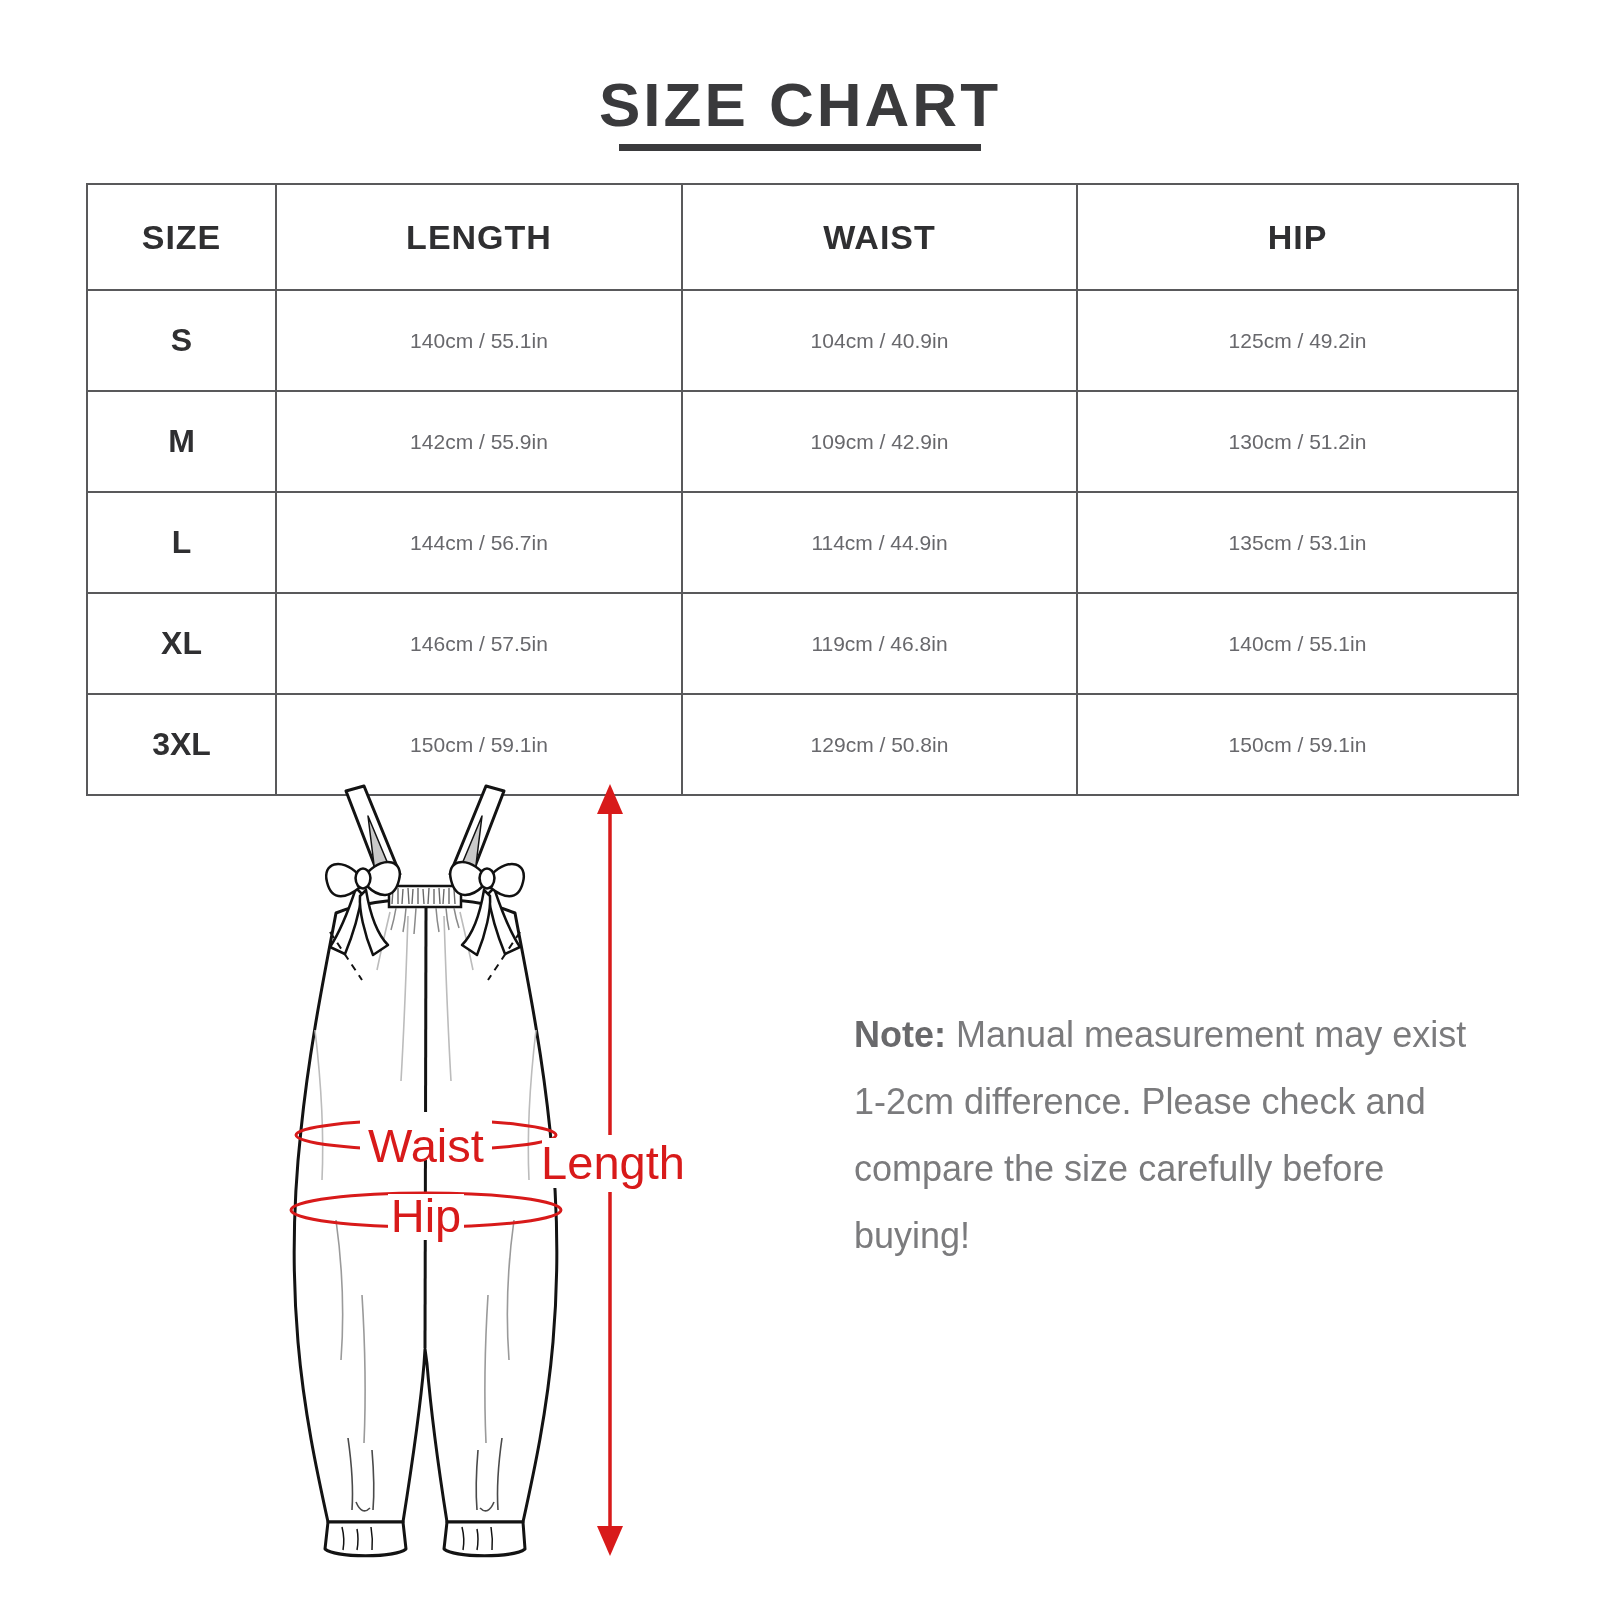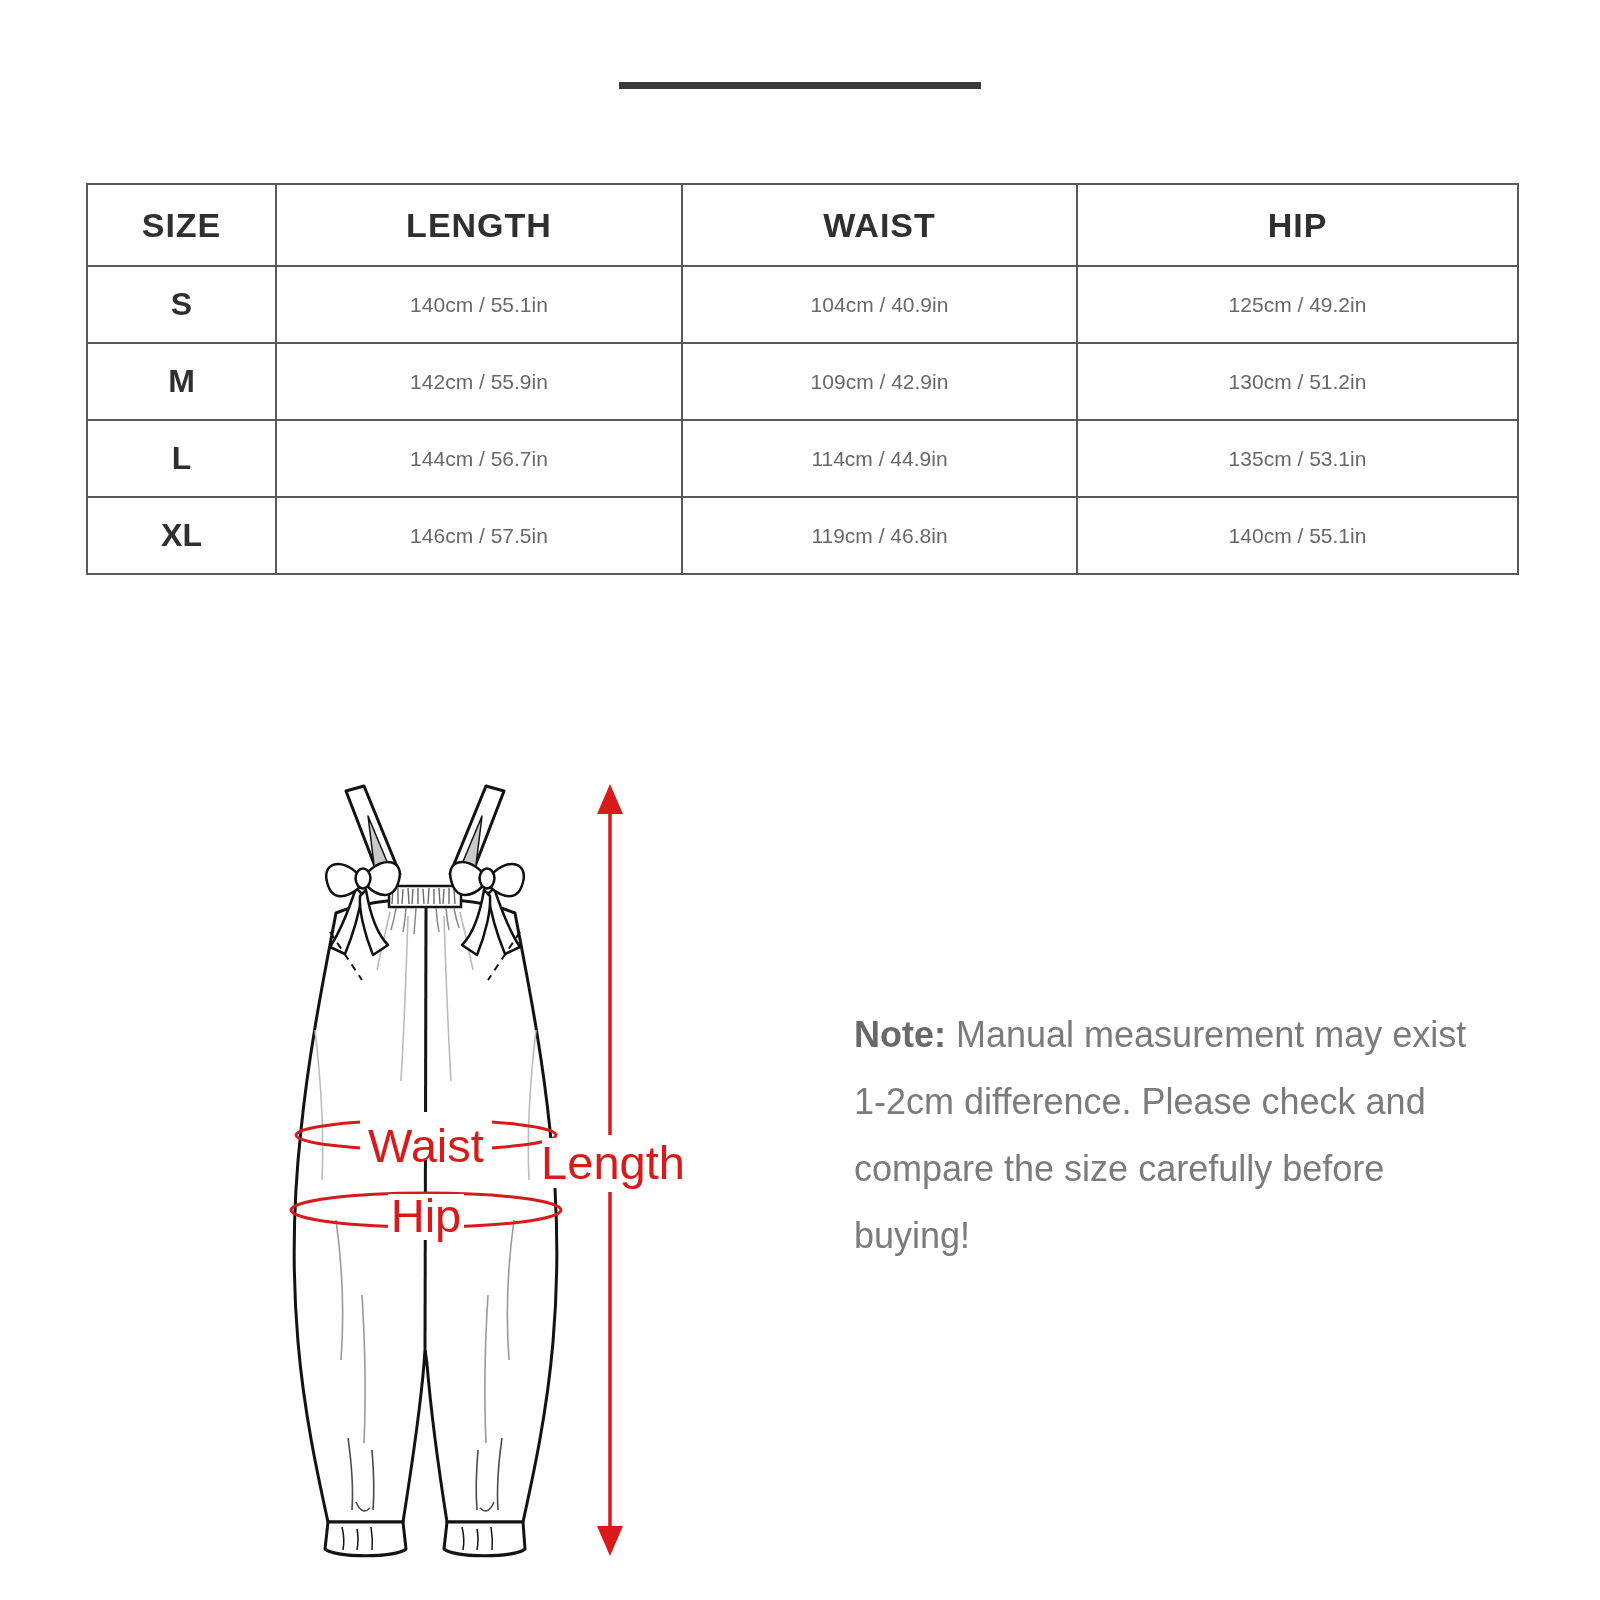--- a/index.html
+++ b/index.html
@@ -10,39 +10,40 @@
   
   .title-wrap{position:absolute;top:74px;left:0;width:100%;text-align:center;}
   .title{font-size:62px;font-weight:bold;color:#3a3a3c;letter-spacing:3px;line-height:1;}
   .title-underline{width:362px;height:7px;background:#3a3a3c;margin:8px auto 0;}
   
   table.size-table{
     position:absolute;left:86px;top:183px;width:1431px;
     border-collapse:collapse;table-layout:fixed;background:#ffffff;
   }
   .size-table th,.size-table td{
-    border:2px solid #59595b;text-align:center;vertical-align:middle;padding:0;
+    border:2px solid #59595b;text-align:center;vertical-align:middle;padding:12px;
   }
   .size-table th{height:80px;font-size:34px;font-weight:bold;color:#2f2f31;letter-spacing:1px;}
   .size-table td{height:75px;font-size:21px;color:#68686c;}
   .size-table td.size-cell{font-weight:bold;color:#2f2f31;font-size:32px;}
   
   .note{
     position:absolute;left:854px;top:1001px;width:650px;
     font-size:36px;line-height:67px;color:#7b7b7d;
   }
   .note b{color:#69696b;}
   
   .garment-svg{position:absolute;left:240px;top:750px;width:480px;height:820px;}
   .red-label{font-size:47px;fill:#d81a1a;font-family:"Liberation Sans",sans-serif;}
 </style>
 </head>
 <body>
 
 <div class="title-wrap">
+  <div class="title">SIZE CHART</div>
   <div class="title-underline"></div>
 </div>
 
 <table class="size-table">
   <colgroup>
       <col style="width:189px">
       <col style="width:406px">
       <col style="width:395px">
       <col style="width:441px">
     </colgroup>
@@ -69,20 +70,26 @@
     <td class="size-cell">L</td>
     <td>144cm / 56.7in</td>
     <td>114cm / 44.9in</td>
     <td>135cm / 53.1in</td>
   </tr>
   <tr>
     <td class="size-cell">XL</td>
     <td>146cm / 57.5in</td>
     <td>119cm / 46.8in</td>
     <td>140cm / 55.1in</td>
+  </tr>
+  <tr>
+    <td class="size-cell">3XL</td>
+    <td>150cm / 59.1in</td>
+    <td>129cm / 50.8in</td>
+    <td>150cm / 59.1in</td>
   </tr>
 </tbody>
   </table>
 
 <svg class="garment-svg" viewBox="0 0 480 820">
   <defs>
     <g id="bow" stroke="#111" stroke-width="2.5" fill="#ffffff" stroke-linejoin="round">
       <path d="M116,138 C108,162 100,182 90,197 L105,204 C114,182 120,158 122,144 Z"></path>
       <path d="M126,140 C130,164 137,184 148,195 L133,205 C124,183 119,160 120,146 Z"></path>
       <path d="M118,124 C101,107 82,113 87,132 C92,153 108,147 119,138 Z"></path>

